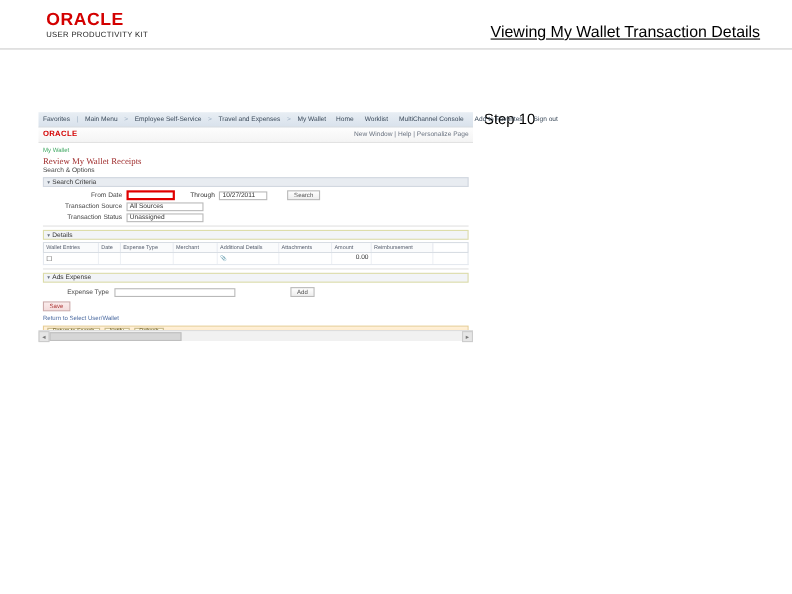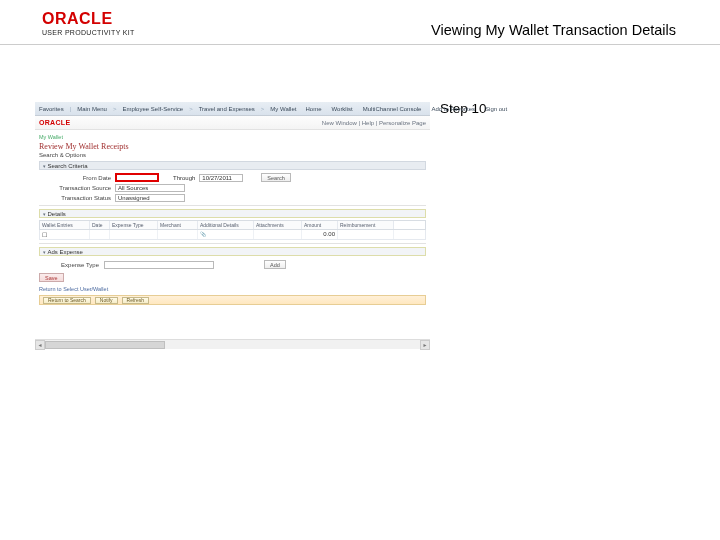--- a/index.html
+++ b/index.html
@@ -8,41 +8,41 @@
 
   
   .header {
     position: absolute; left: 0; right: 0; top: 0; height: 50px;
     display: flex; align-items: flex-start;
   }
   .logo-block { margin: 10px 0 0 42px; }
   .oracle-logo { font-family: Arial, sans-serif; font-weight: bold; color: #d30000; font-size: 16px; letter-spacing: 0.5px; }
   .upk { font-size: 7px; letter-spacing: 0.3px; margin-top: 1px; color: #222; }
   .page-title {
-    position: absolute; top: 22px; right: 44px;
-    font-size: 14.5px; color: #000; font-weight: normal;
+    position: absolute; top: 22px; right: 29px;
+    font-size: 14.5px; color: #000; font-weight: normal; text-decoration: underline;
   }
   .header-rule {
     position: absolute; left: 0; right: 0; top: 44px;
     border: none; border-top: 1px solid #ccc;
   }
 
   
   .instr-pane {
     position: absolute; top: 100px; left: 440px; width: 260px;
     font-size: 13.5px; line-height: 1.3;
   }
   .step-label { margin-bottom: 28px; }
   .instr-text { }
   .instr-text b { font-weight: bold; }
 
   
   .shot {
     position: absolute; top: 102px; left: 35px;
-    width: 395px; height: 247px;
+    width: 395px; height: 208px;
     font-size: 6px; color: #333;
     background: #fff;
   }
 
   
   .app-top {
     height: 14px; background: linear-gradient(#e8eef4,#d9e2ec);
     border-bottom: 1px solid #c5cdd6;
     display: flex; align-items: center; gap: 6px;
     padding: 0 4px; color: #3b4a5a;

